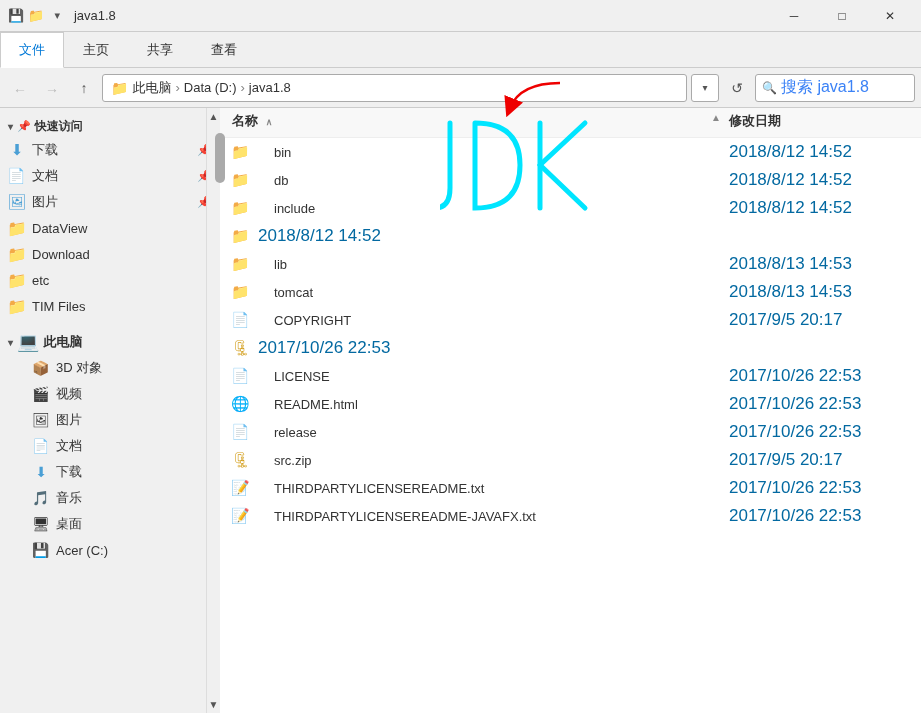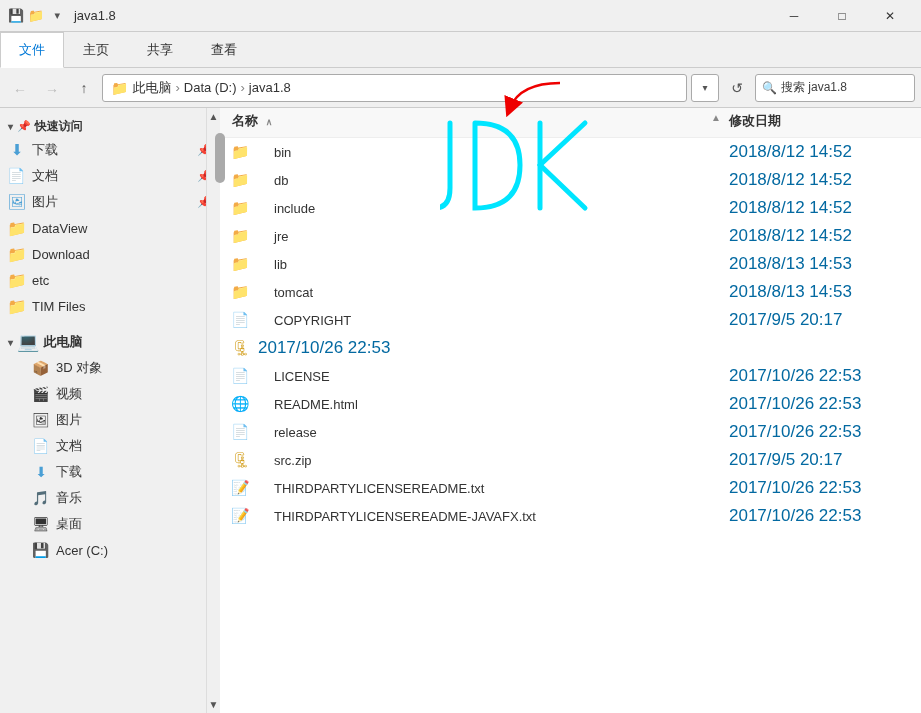--- a/index.html
+++ b/index.html
@@ -248,21 +248,21 @@
       <span class="crumb">此电脑</span>
       <span class="sep">›</span>
       <span class="crumb">Data (D:)</span>
       <span class="sep">›</span>
       <span class="crumb">java1.8</span>
     </div>
     <button class="dropdown-btn">▾</button>
     <button class="refresh-btn">↺</button>
     <div class="search-box">
       <span>🔍</span>
-      <span style="font-size:12px;color:#404040;">搜索 java1.8</span>
+      <span style="font-size:16px;color:#3b82f6;">搜索 java1.8</span>
     </div>
   </div>
 
   <div class="main-layout">
 
     <div class="sidebar-wrapper">
       <div class="sidebar">
 
         <div class="section-header">
           <span class="expand-arrow">▾</span>
@@ -410,21 +410,20 @@
         </div>
 
         <div class="file-item">
           <div class="file-icon folder-color">📁</div>
           <span class="file-item-name">include</span>
           <span class="file-item-date">2018/8/12 14:52</span>
         </div>
 
         <div class="file-item">
           <div class="file-icon folder-color">📁</div>
-          <span class="file-item-name">jre</span>
           <span class="file-item-date">2018/8/12 14:52</span>
         </div>
 
         <div class="file-item">
           <div class="file-icon folder-color">📁</div>
           <span class="file-item-name">lib</span>
           <span class="file-item-date">2018/8/13 14:53</span>
         </div>
 
         <div class="file-item">

